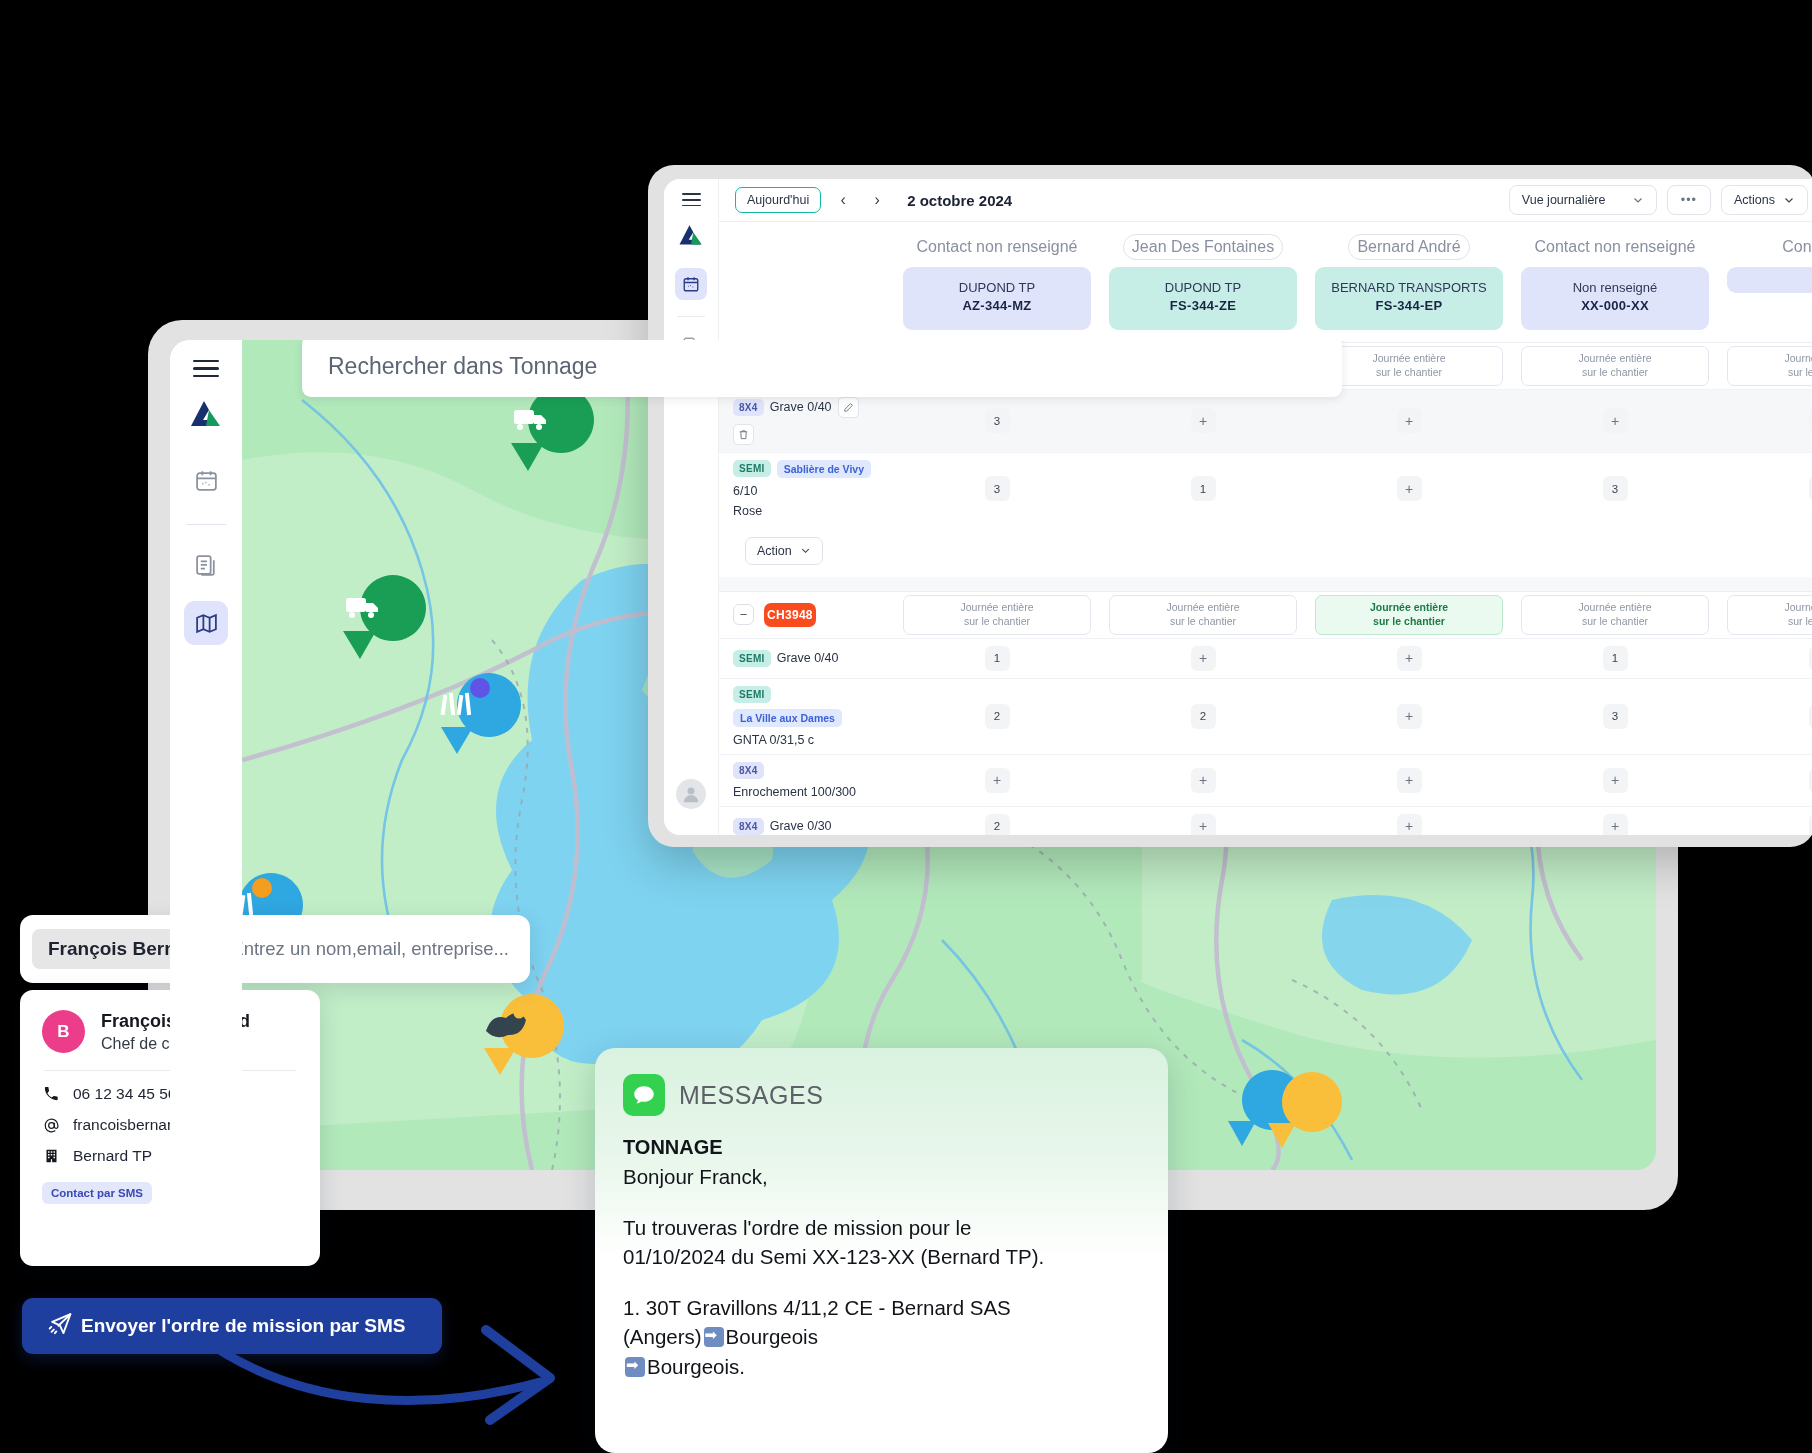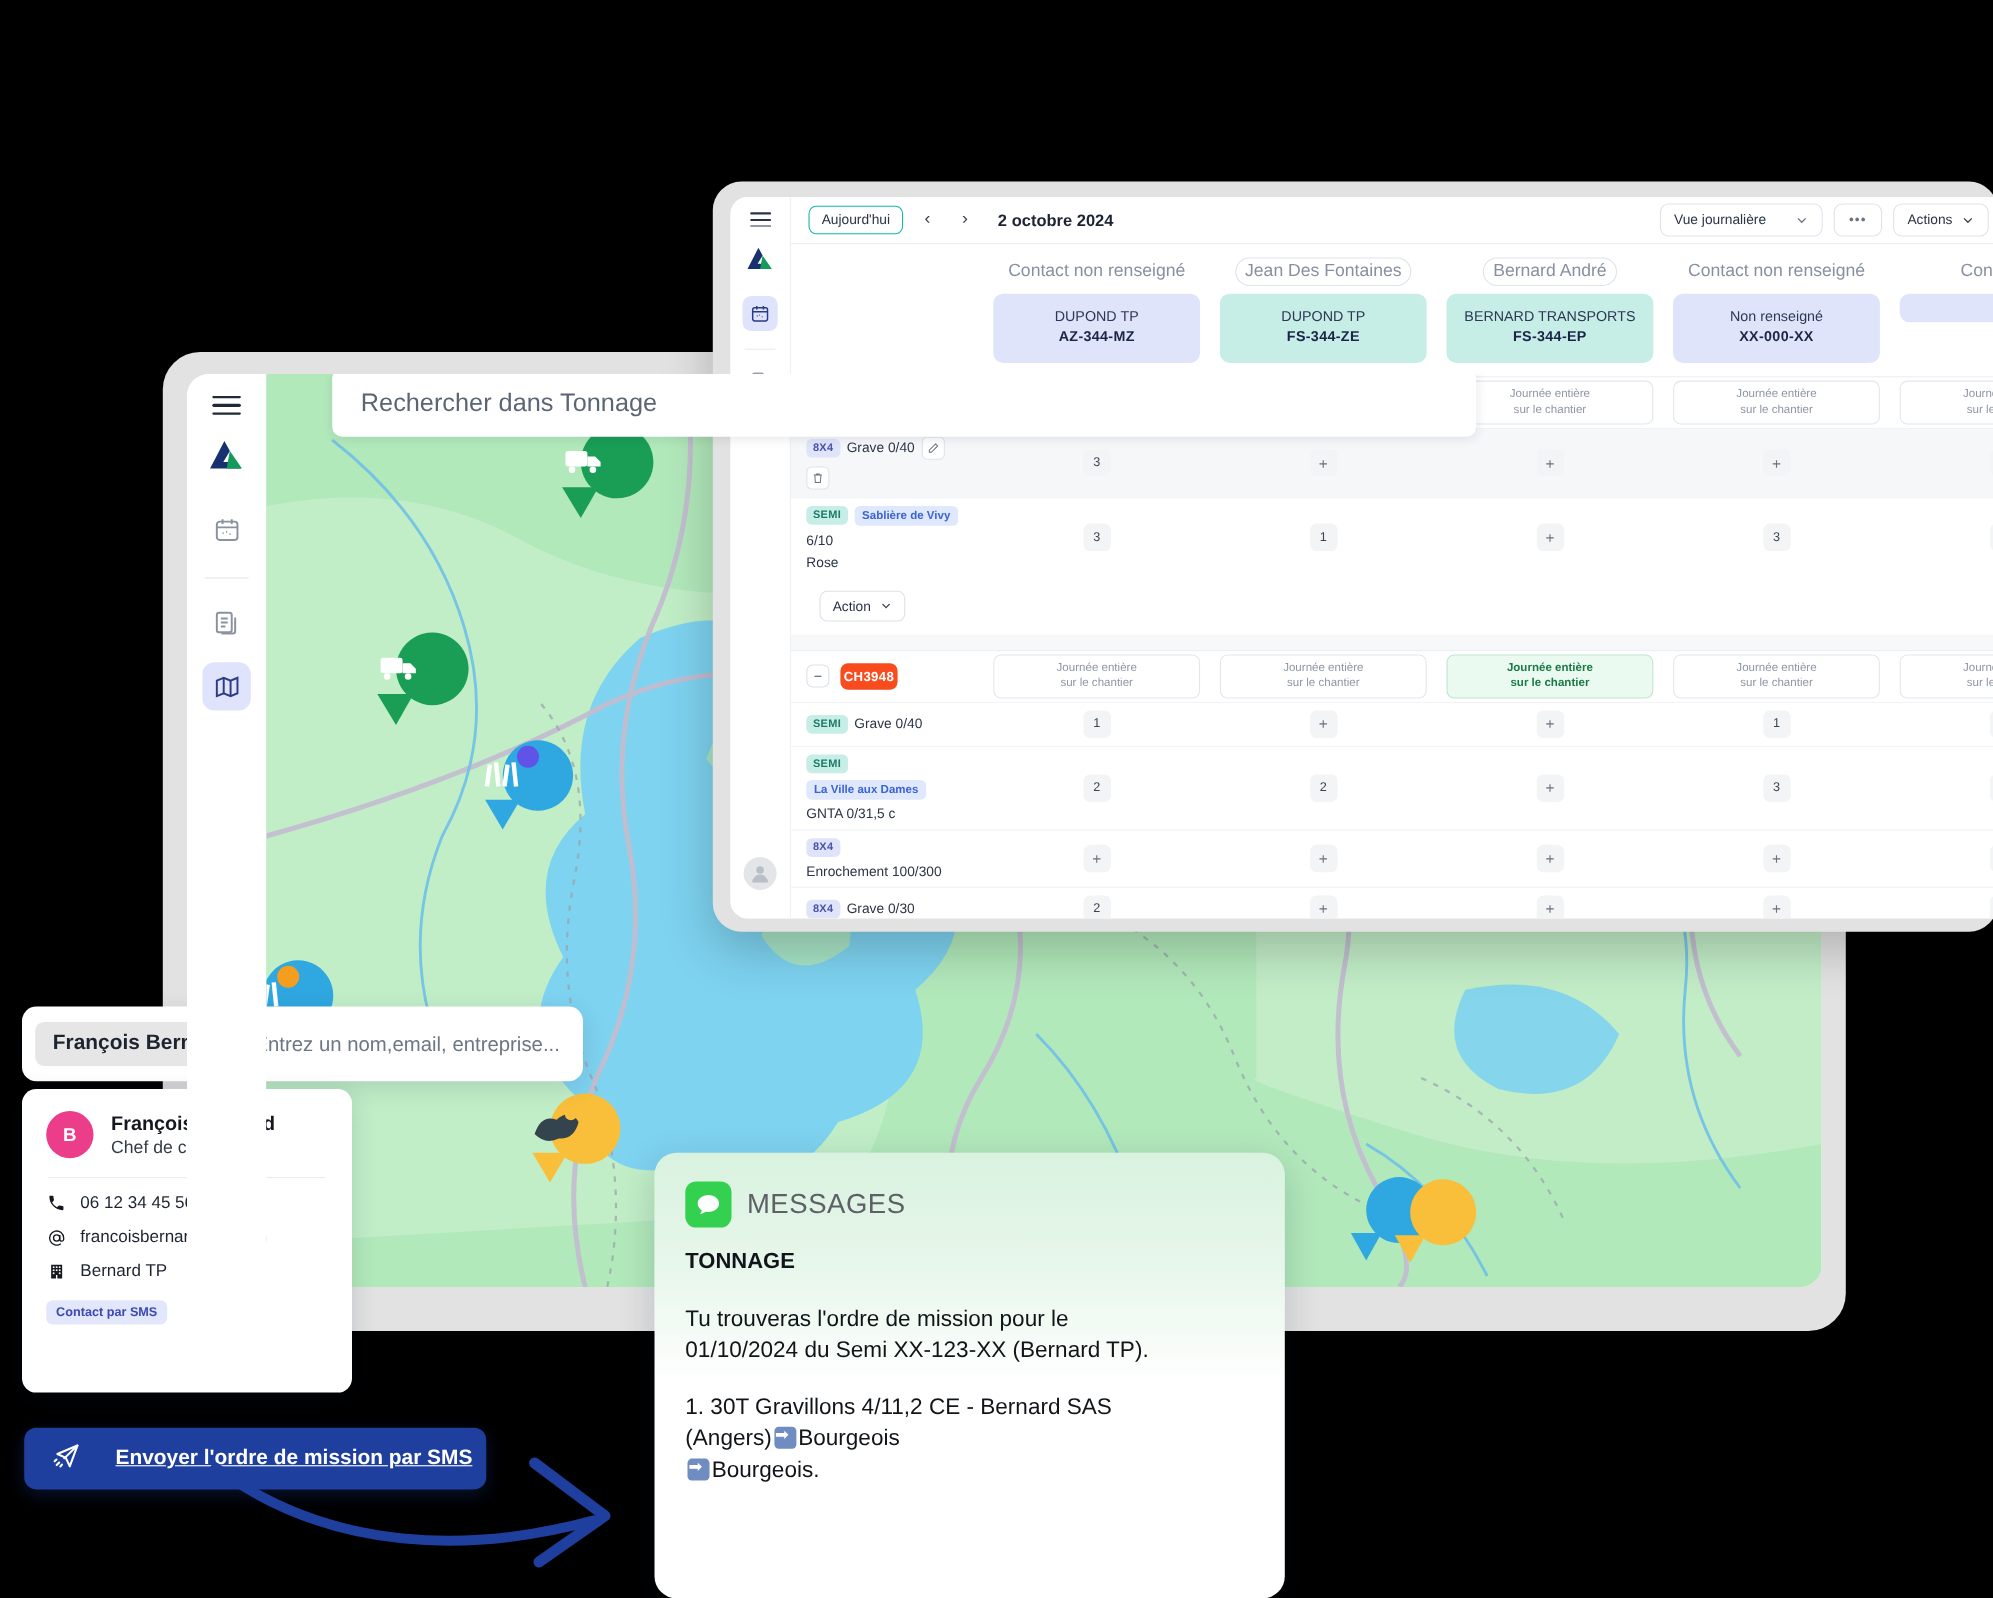--- a/index.html
+++ b/index.html
@@ -198,24 +198,23 @@
   .cc-line { display:flex; align-items:center; gap:13px; font-size:15.5px;
              color:#1d2430; margin-bottom:13px; }
   .cc-ico { width:18px; display:flex; justify-content:center; }
   .cc-badge { display:inline-block; background:#e2e7fb; color:#3a49b5;
               font-size:11.5px; font-weight:bold; border-radius:6px; padding:5px 9px; margin-top:4px; }
 
   
   .sms-btn {
     position:absolute; left:22px; top:1298px; width:420px; height:56px;
     background:#1f3f9e; border-radius:11px; color:#fff;
-    display:flex; align-items:center; gap:32px; padding-left:26px;
+    display:flex; align-items:center; gap:8px; padding-left:26px;
     font-size:19px; font-weight:bold; cursor:pointer;
     box-shadow:0 5px 16px rgba(31,63,158,.3);
-    text-decoration:underline;
   }
   .arrow-svg { position:absolute; left:190px; top:1320px; width:420px; height:110px; }
 
   
   .msg-card {
     position:absolute; left:595px; top:1048px; width:573px; height:405px;
     border-radius:20px; overflow:hidden;
     background: linear-gradient(180deg,#d9f2df 0%, #e9f7ec 28%, #ffffff 52%, #ffffff 100%);
     box-shadow:0 10px 34px rgba(10,25,50,.18);
     padding: 26px 28px;
@@ -793,20 +792,21 @@
   <div class="msg-card">
     <div class="msg-head">
       <div class="msg-icon">
         <svg width="26" height="26" viewBox="0 0 24 24" fill="#fff">
           <path d="M12 4C7 4 3 7.2 3 11.2c0 2.3 1.3 4.3 3.4 5.6-.1 1-.6 2.2-1.4 3.1 1.7-.3 3.3-1 4.5-1.9.8.2 1.6.3 2.5.3 5 0 9-3.2 9-7.1S17 4 12 4z"></path>
         </svg>
       </div>
       <div class="msg-title">MESSAGES</div>
     </div>
     <div class="msg-bold">TONNAGE</div>
+    <div class="msg-p">Bonjour Franck,</div>
     <div class="msg-gap"></div>
     <div class="msg-p">Tu trouveras l'ordre de mission pour le</div>
     <div class="msg-p">01/10/2024 du Semi XX-123-XX (Bernard TP).</div>
     <div class="msg-gap"></div>
     <div class="msg-p">1. 30T Gravillons 4/11,2 CE - Bernard SAS</div>
     <div class="msg-p">
       <span>(Angers)</span><span class="arrow-emoji"></span><span>Bourgeois</span>
     </div>
     <div class="msg-p">
       <span class="arrow-emoji"></span><span>Bourgeois.</span>

